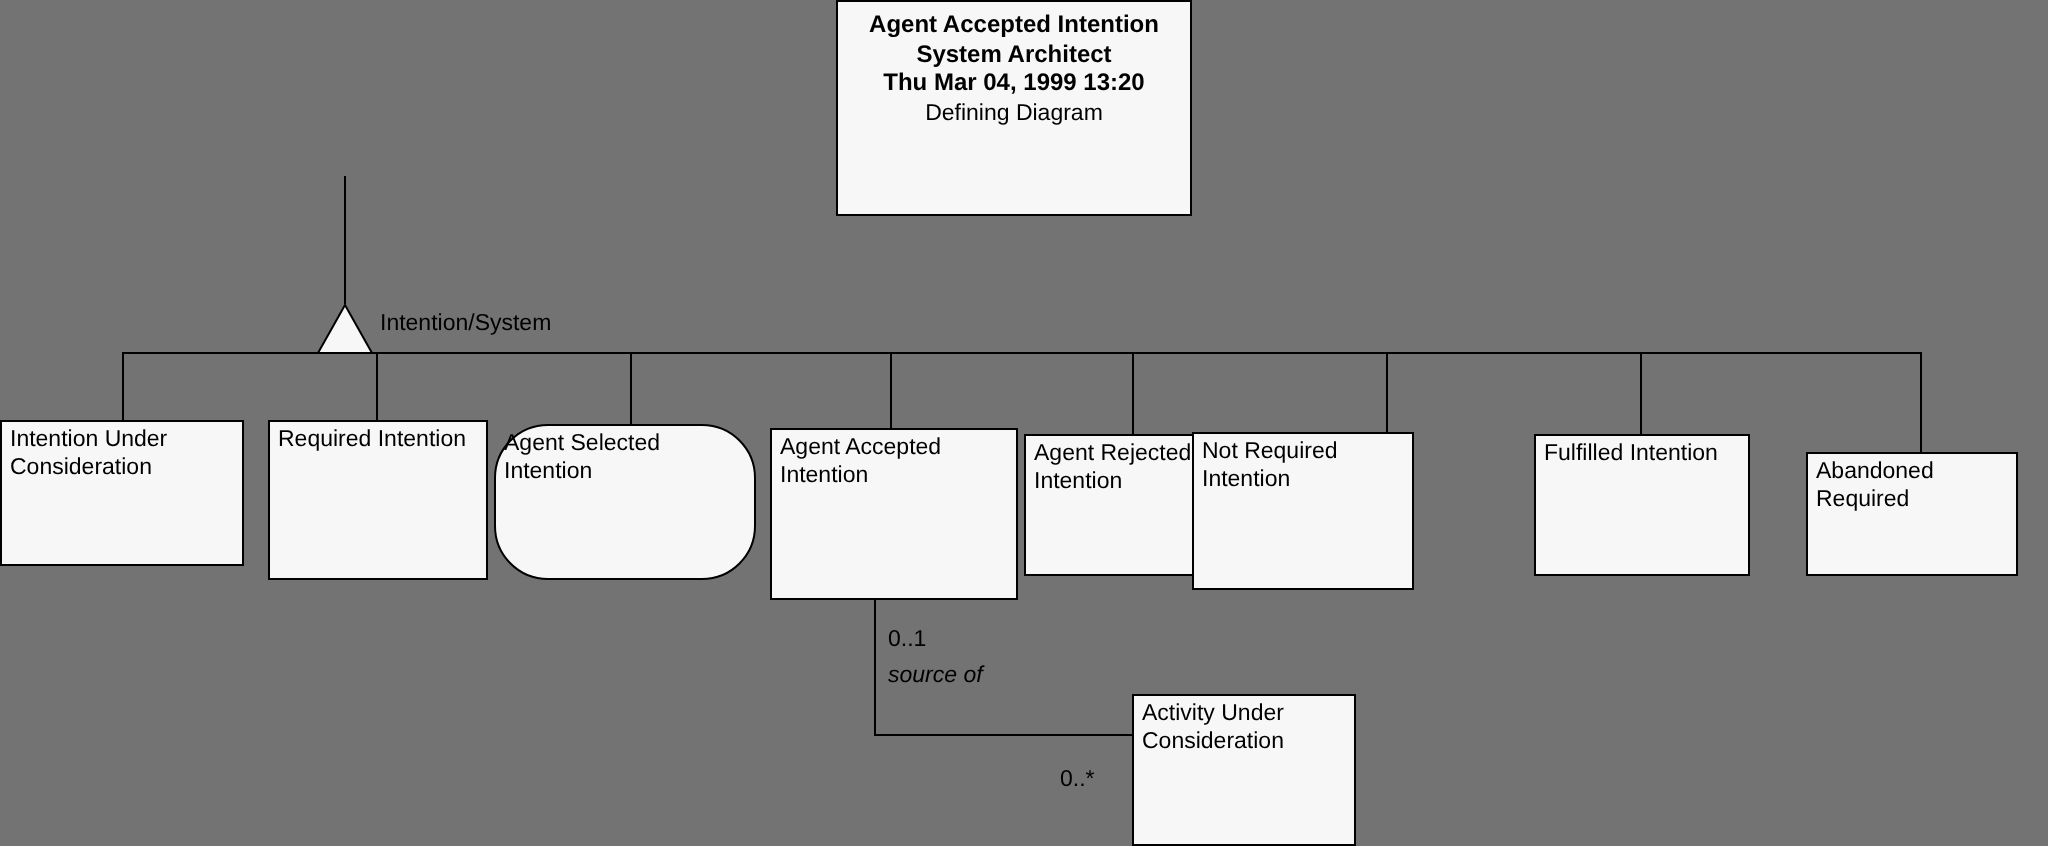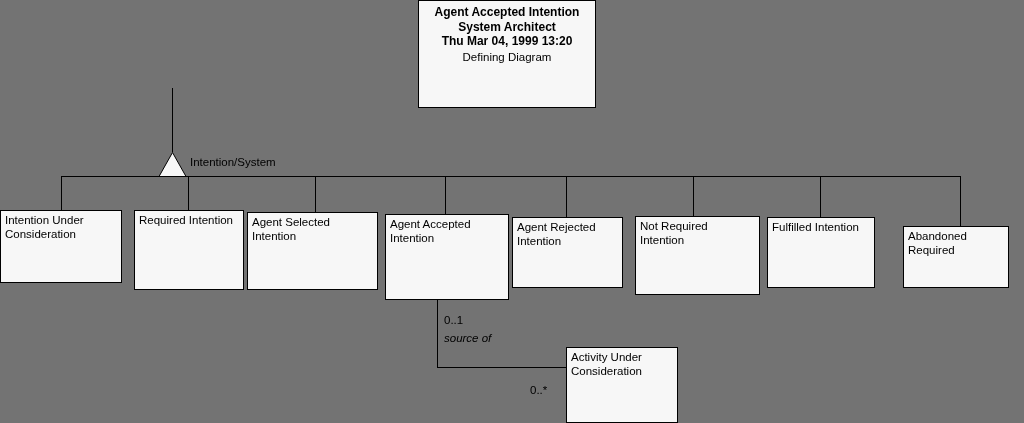--- a/index.html
+++ b/index.html
@@ -152,36 +152,36 @@
 
   <div class="clsbox" style="left:0px; top:210px; width:122px; height:73px;">
     <span class="cls-label">Intention Under
 Consideration</span>
   </div>
 
   <div class="clsbox" style="left:134px; top:210px; width:110px; height:80px;">
     <span class="cls-label">Required Intention</span>
   </div>
 
-  <div class="clsbox" style="left:247px; top:212px; width:131px; height:78px;">
+  <div class="clsbox" style="left:247px; top:212px; width:131px; height:78px;border-radius:27px;">
     <span class="cls-label">Agent Selected
 Intention</span>
   </div>
 
   <div class="clsbox" style="left:385px; top:214px; width:124px; height:86px;">
     <span class="cls-label">Agent Accepted
 Intention</span>
   </div>
 
   <div class="clsbox" style="left:512px; top:217px; width:111px; height:71px;">
     <span class="cls-label">Agent Rejected
 Intention</span>
   </div>
 
-  <div class="clsbox" style="left:635px; top:216px; width:125px; height:79px;">
+  <div class="clsbox" style="left:596px; top:216px; width:111px; height:79px;">
     <span class="cls-label">Not Required
 Intention</span>
   </div>
 
   <div class="clsbox" style="left:767px; top:217px; width:108px; height:71px;">
     <span class="cls-label">Fulfilled Intention</span>
   </div>
 
   <div class="clsbox" style="left:903px; top:226px; width:106px; height:62px;">
     <span class="cls-label">Abandoned

